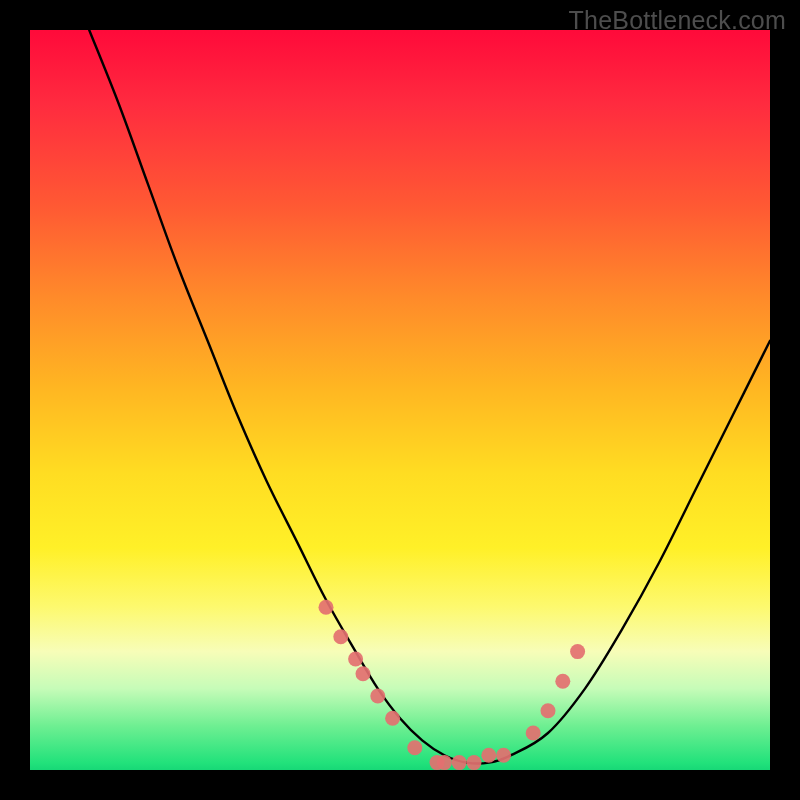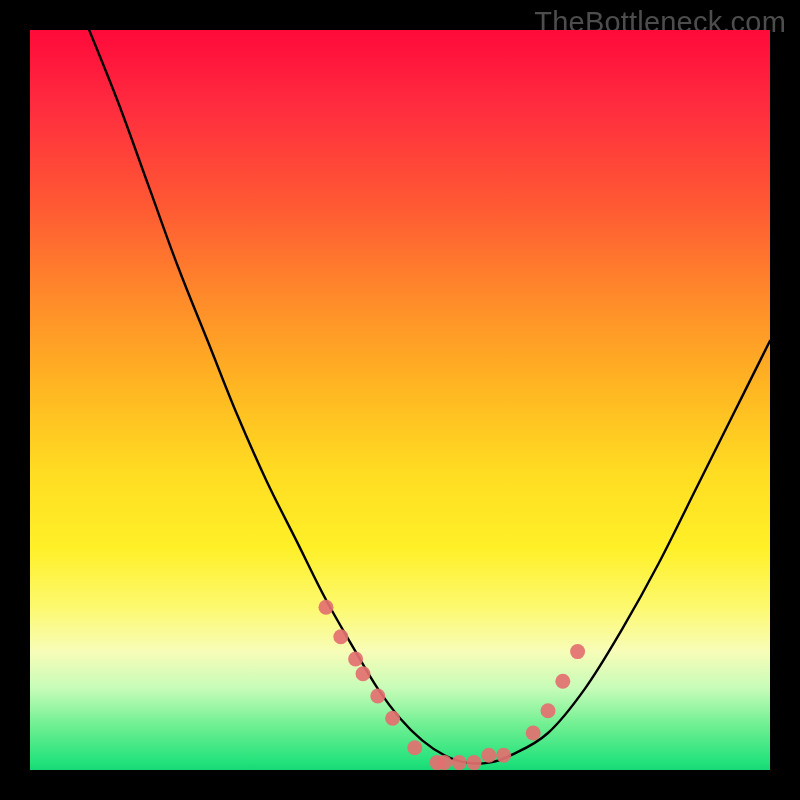--- a/index.html
+++ b/index.html
@@ -41,21 +41,21 @@
       #6fef92 94%,
       #22e27b 99%,
       #17d877 100%
     );
   }
   .watermark {
     position: absolute;
     top: 6px;
     right: 14px;
     color: #4d4d4d;
-    font-size: 29px;
+    font-size: 25px;
     font-weight: 500;
     letter-spacing: 0.2px;
     user-select: none;
   }
   svg.overlay {
     position: absolute;
     left: 0;
     top: 0;
     width: 740px;
     height: 740px;

